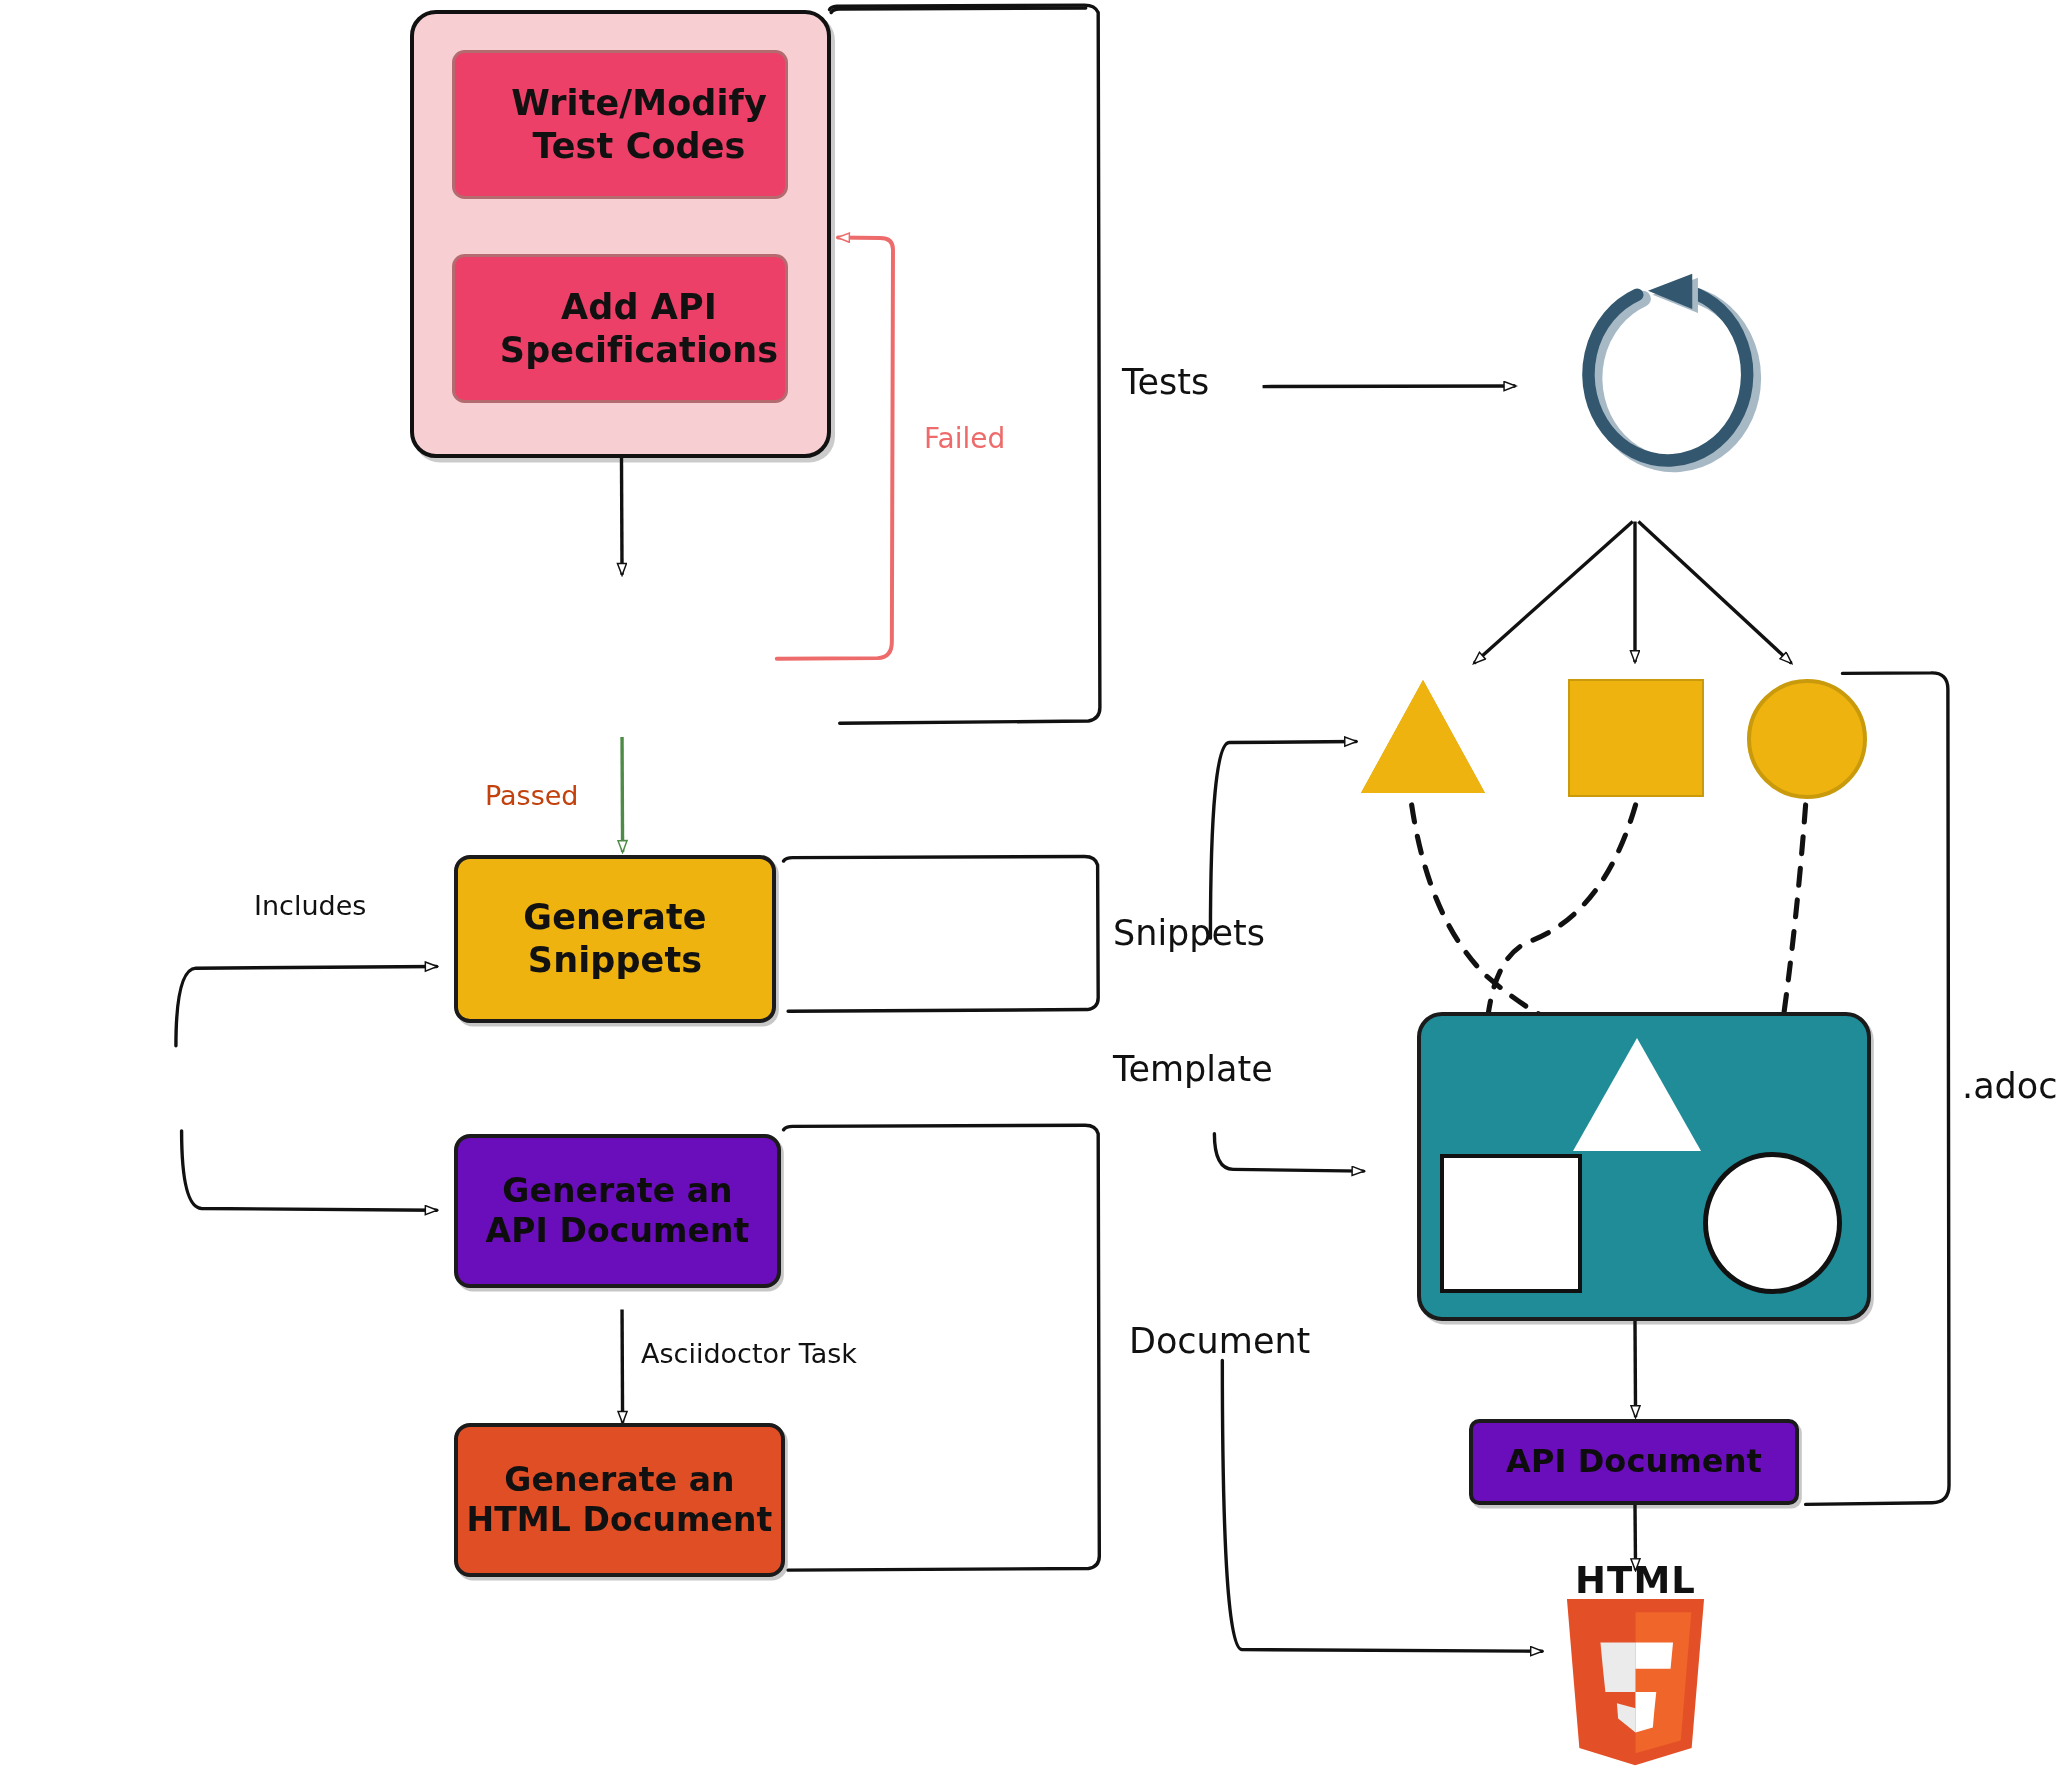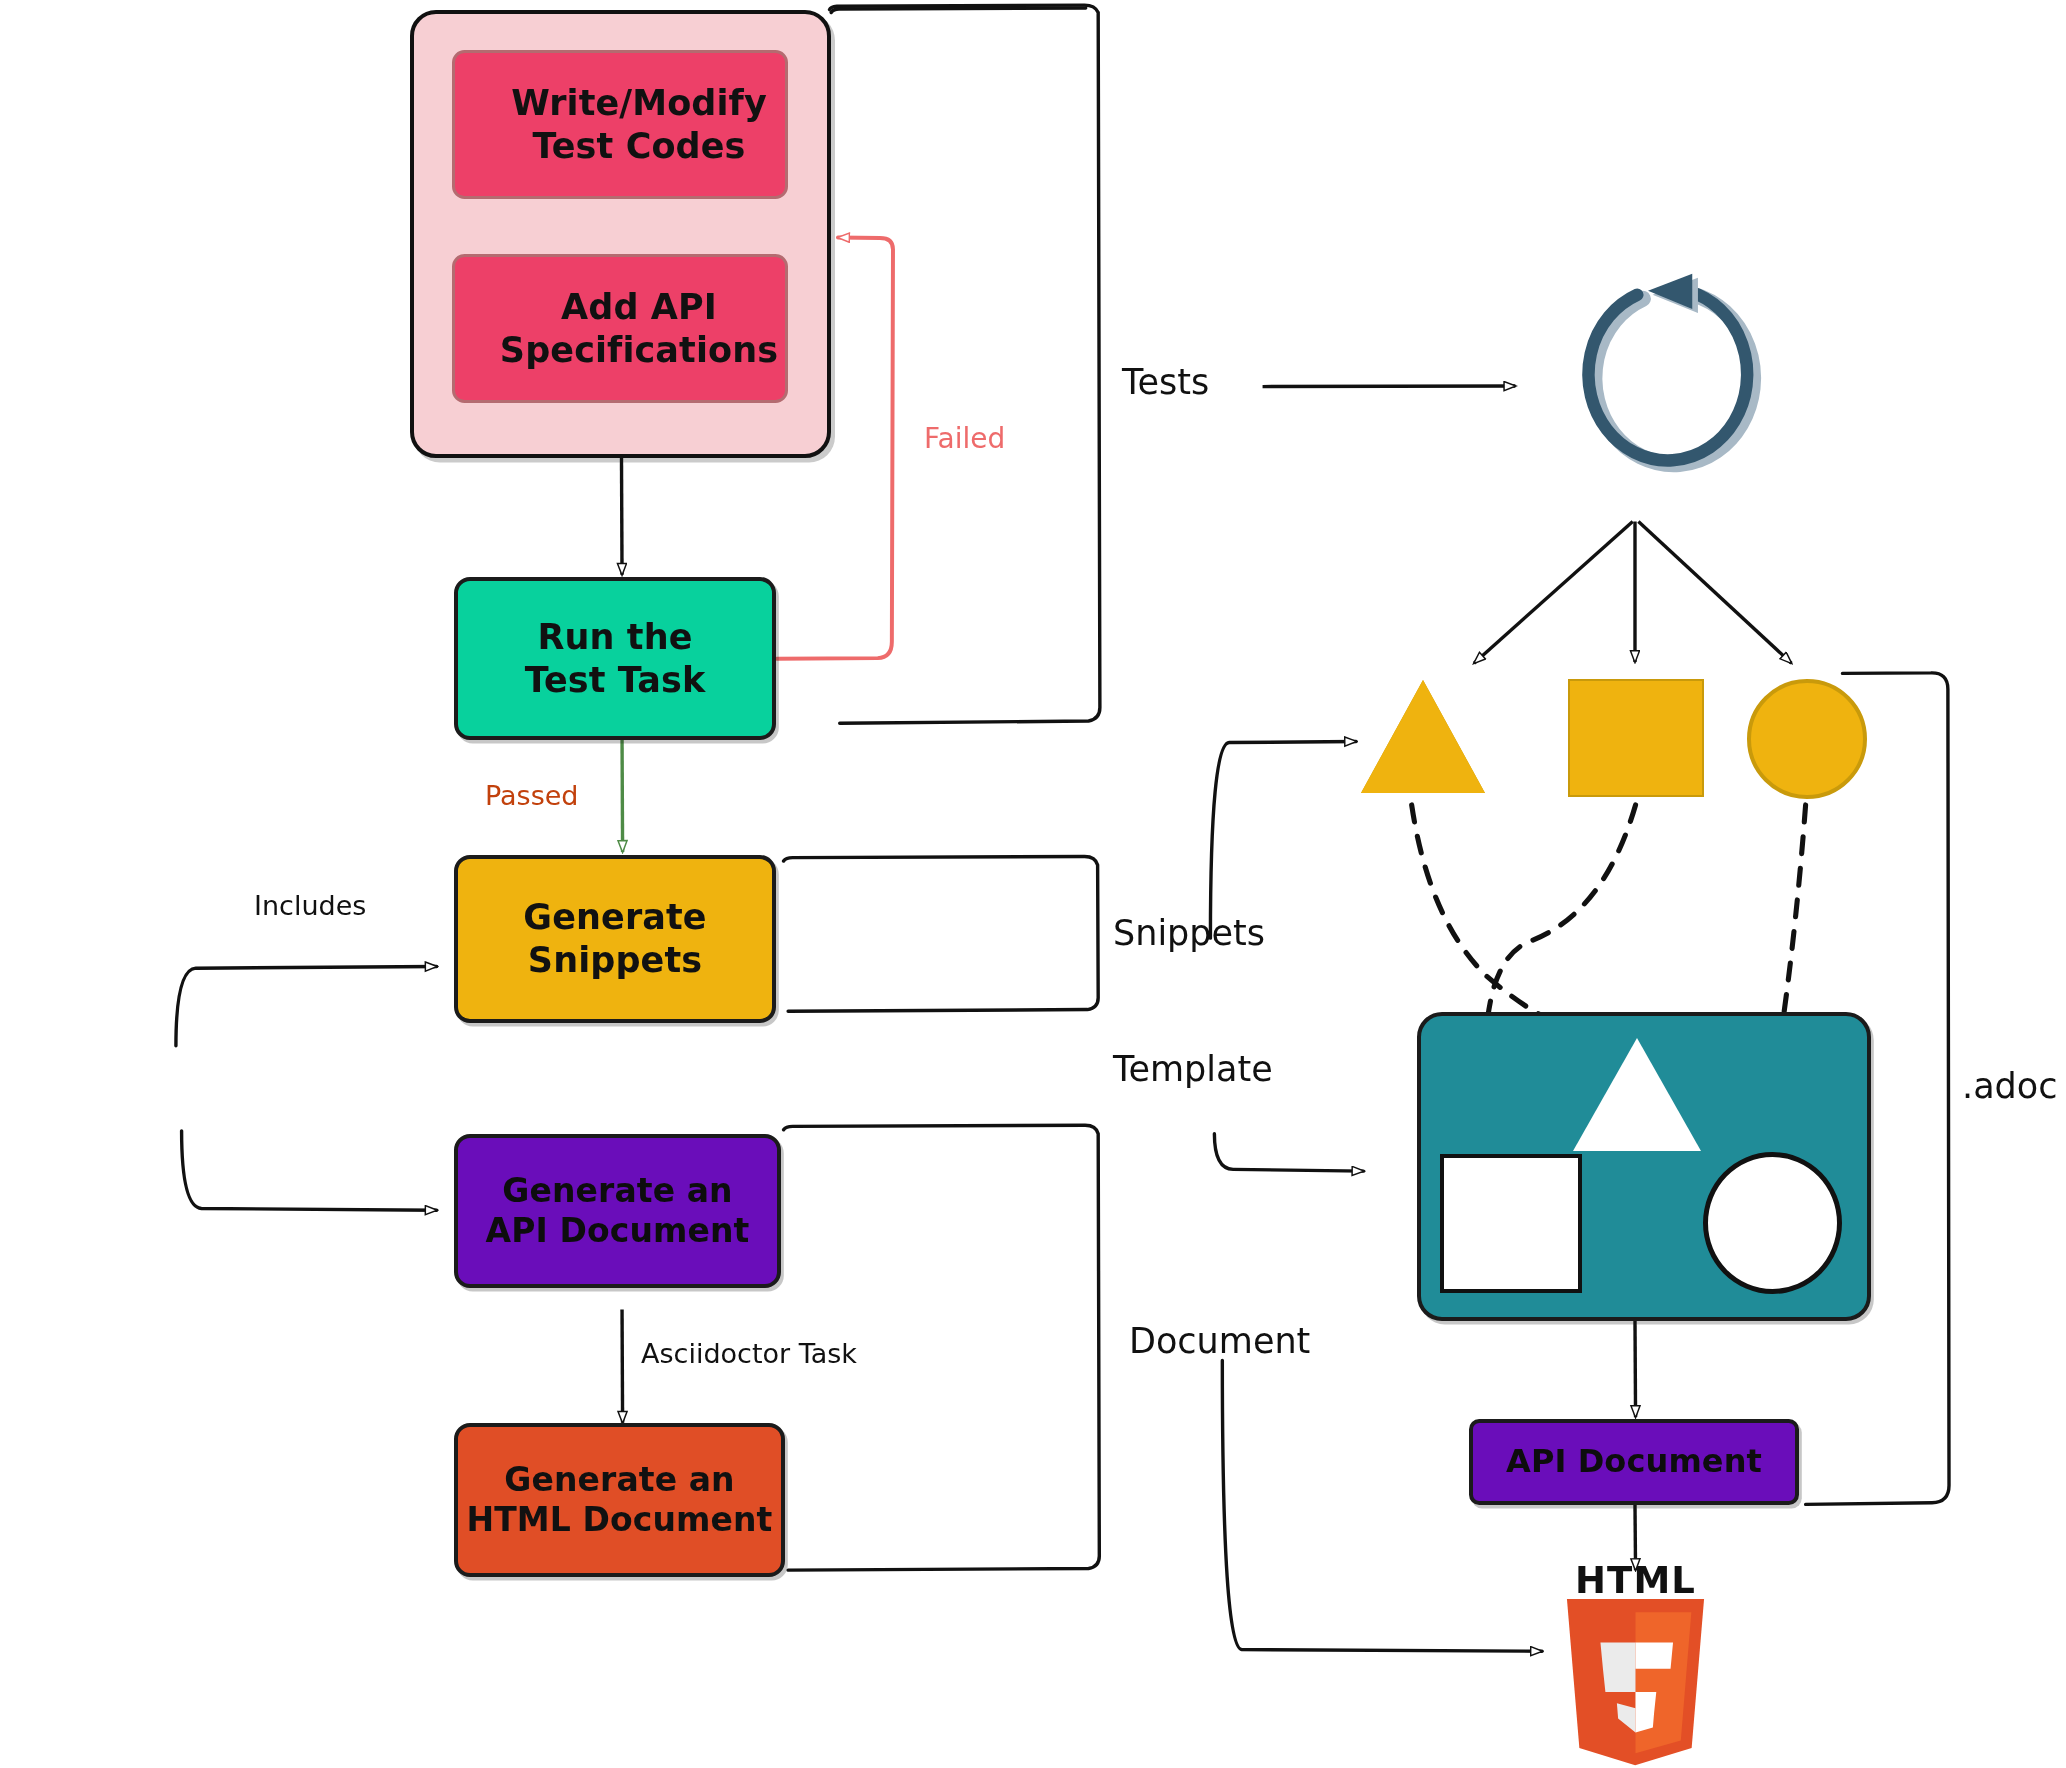--- a/index.html
+++ b/index.html
@@ -203,26 +203,20 @@
     </span>
   </div>
 
   <div class="node chip-pink" style="left:452px; top:254px; width:336px; height:149px; font-size:35px;align-items:center;">
     <span class="lbl">
       <span>Add API</span><br>
       <span>Specifications</span>
     </span>
   </div>
 
-  <div class="node n-green" style="left:454px; top:577px; width:322px; height:163px; font-size:35px;">
-    <span class="lbl">
-      <span>Run the</span><br>
-      <span>Test Task</span>
-    </span>
-  </div>
 
   <div class="node n-yellow" style="left:454px; top:855px; width:322px; height:168px; font-size:35px;">
     <span class="lbl">
       <span>Generate</span><br>
       <span>Snippets</span>
     </span>
   </div>
 
 
   <div class="node n-purple" style="left:454px; top:1134px; width:327px; height:154px; font-size:33px;">

